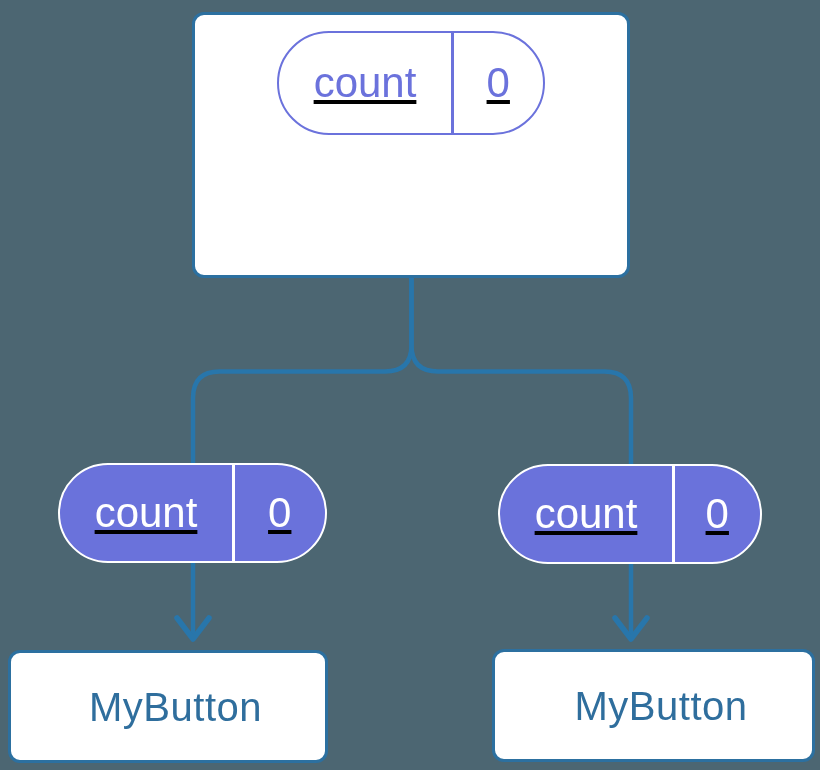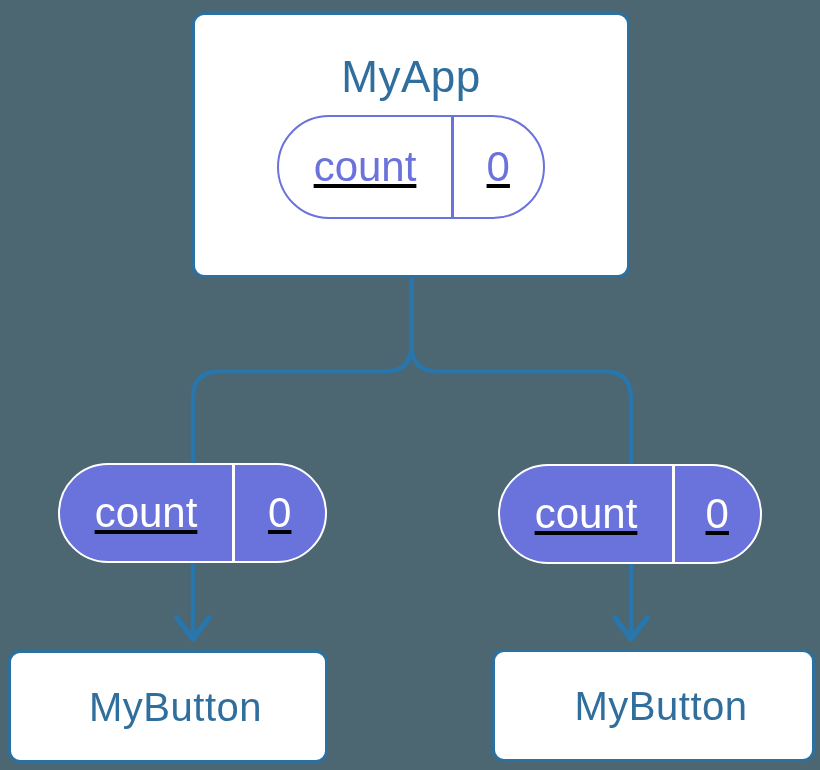--- a/index.html
+++ b/index.html
@@ -109,21 +109,20 @@
   <svg class="connector-svg" viewBox="0 0 820 770" xmlns="http://www.w3.org/2000/svg">
     <g fill="none" stroke="#2876AB">
       <path stroke-width="4.5" d="M411.5 277 L411.5 345 Q411.5 371.5 385 371.5 L219.5 371.5 Q193 371.5 193 398 L193 636"></path>
       <path stroke-width="4.5" d="M411.5 277 L411.5 345 Q411.5 371.5 438 371.5 L604.5 371.5 Q631 371.5 631 398 L631 636"></path>
       <path stroke-width="5.5" stroke-linecap="round" stroke-linejoin="round" d="M177 618 L193 639 L209 618"></path>
       <path stroke-width="5.5" stroke-linecap="round" stroke-linejoin="round" d="M615 618 L631 639 L647 618"></path>
     </g>
   </svg>
 
   <div class="component-box box-root">
-    <div class="component-title">MyApp</div>
     <div class="pill pill-outline">
       <div class="pill-name">count</div>
       <div class="pill-divider"></div>
       <div class="pill-value">0</div>
     </div>
   </div>
 
   <div class="pill pill-filled pill-filled-left">
     <div class="pill-name">count</div>
     <div class="pill-divider"></div>

